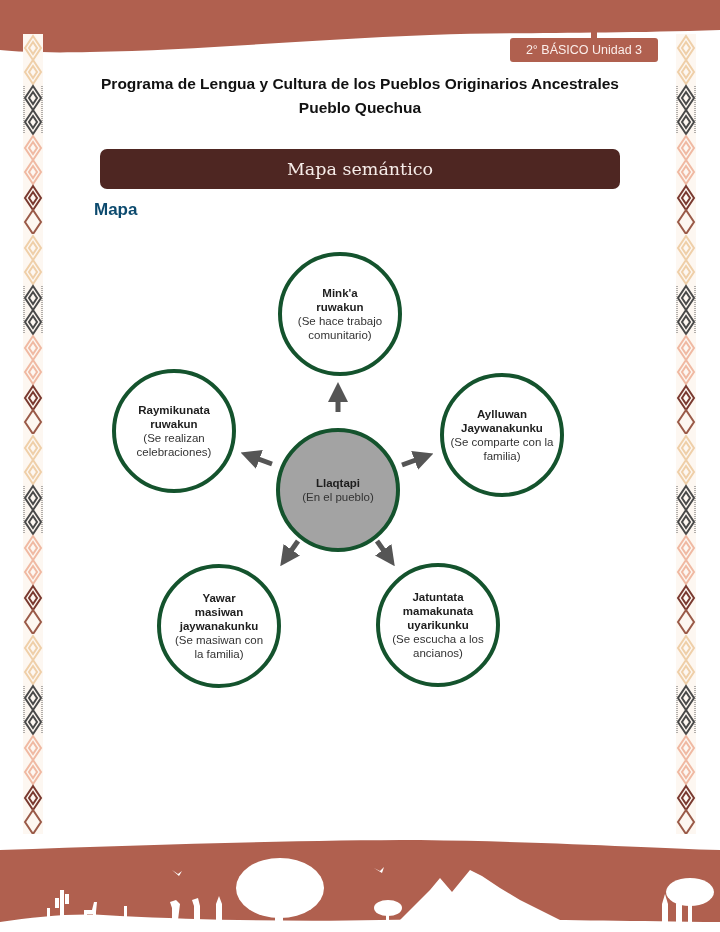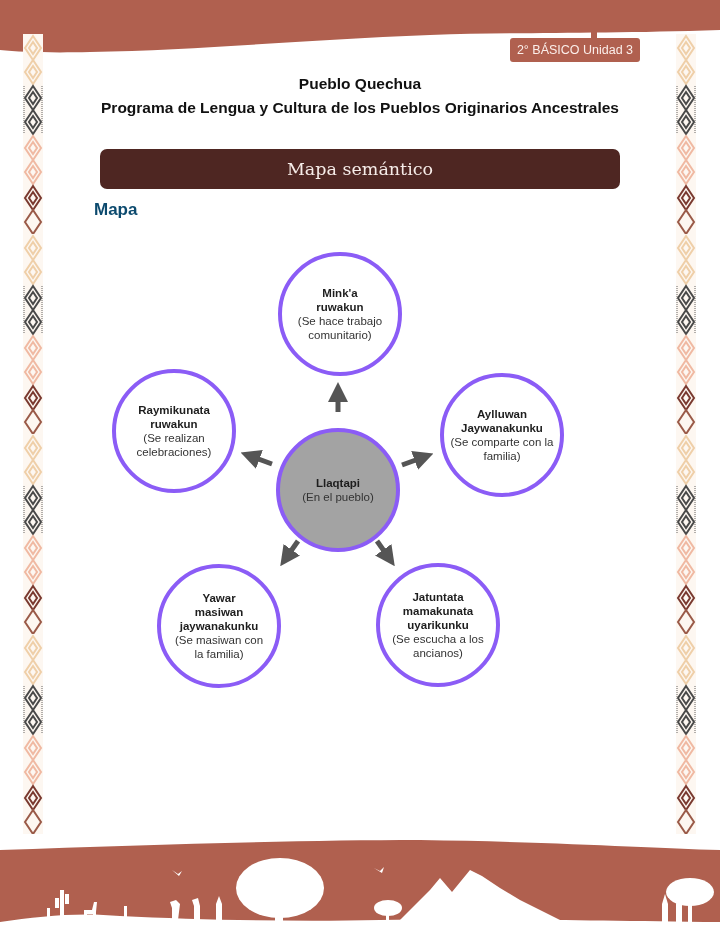--- a/index.html
+++ b/index.html
@@ -3,21 +3,21 @@
   <meta charset="utf-8">
   <style>
     html, body { margin: 0; padding: 0; }
     body {
       width: 720px; height: 932px; position: relative; overflow: hidden;
       background: #ffffff;
       font-family: "Liberation Sans", sans-serif;
     }
     .top-band { position: absolute; left: 0; top: 0; width: 720px; height: 60px; }
     .badge {
-      position: absolute; left: 510px; top: 38px; width: 130px; height: 24px;
+      position: absolute; left: 510px; top: 38px; width: 148px; height: 24px;
       background: #b0604f; color: #fbeeea; border-radius: 3px;
       font-family: "Liberation Sans", sans-serif; font-size: 12.5px;
       display: flex; align-items: center; justify-content: center;
     }
     .badge-tab { position: absolute; left: 591px; top: 28px; width: 6px; height: 12px; background: #b0604f; }
     .border-strip { position: absolute; top: 34px; width: 20px; height: 800px; }
     .border-left { left: 23px; }
     .border-right { left: 676px; }
     .title-block {
       position: absolute; left: 60px; top: 72px; width: 600px; text-align: center;
@@ -30,21 +30,21 @@
       display: flex; align-items: center; justify-content: center;
       font-family: "DejaVu Serif", serif; font-size: 17.5px; border-radius: 7px;
     }
     .subheading {
       position: absolute; left: 94px; top: 200px;
       font-family: "Liberation Sans", sans-serif; font-weight: bold; font-size: 17px; color: #0c4a6e;
     }
     .map-svg { position: absolute; left: 0; top: 0; width: 720px; height: 932px; pointer-events: none; }
     .node {
       position: absolute; width: 124px; height: 124px; border-radius: 50%;
-      border: 4px solid #8b5cf6; background: #ffffff; box-sizing: border-box;
+      border: 4px solid #14532d; background: #ffffff; box-sizing: border-box;
       display: flex; flex-direction: column; align-items: center; justify-content: center;
       text-align: center; font-family: "Liberation Sans", sans-serif; color: #1e1e1e;
       font-size: 11.5px; line-height: 14px;
     }
     .node.center { background: #a3a3a3; }
     .node .name { font-weight: bold; }
     .node .desc { color: #333; }
     .bottom-band { position: absolute; left: 0; top: 820px; width: 720px; height: 112px; }
   </style>
 </head>
@@ -74,22 +74,22 @@
       <line x1="19" y1="52" x2="19" y2="100" stroke="#666" stroke-dasharray="1,1"></line>
     </pattern>
   </defs>
   <rect width="20" height="800" fill="url(#weave)"></rect>
 </svg>
 <svg class="border-strip border-right" viewBox="0 0 20 800" preserveAspectRatio="none">
   <rect width="20" height="800" fill="url(#weave)"></rect>
 </svg>
 
 <div class="title-block">
+  <div>Programa de Lengua y Cultura de los Pueblos Originarios Ancestrales</div>
   <div>Pueblo Quechua</div>
-  <div>Programa de Lengua y Cultura de los Pueblos Originarios Ancestrales</div>
 </div>
 
 <div class="section-bar">
   <span>Mapa semántico</span>
 </div>
 <div class="subheading">Mapa</div>
 
 <svg class="map-svg" viewBox="0 0 720 932">
   <defs>
     <marker id="ah" markerWidth="4" markerHeight="4" refX="2" refY="2" orient="auto" markerUnits="strokeWidth">

